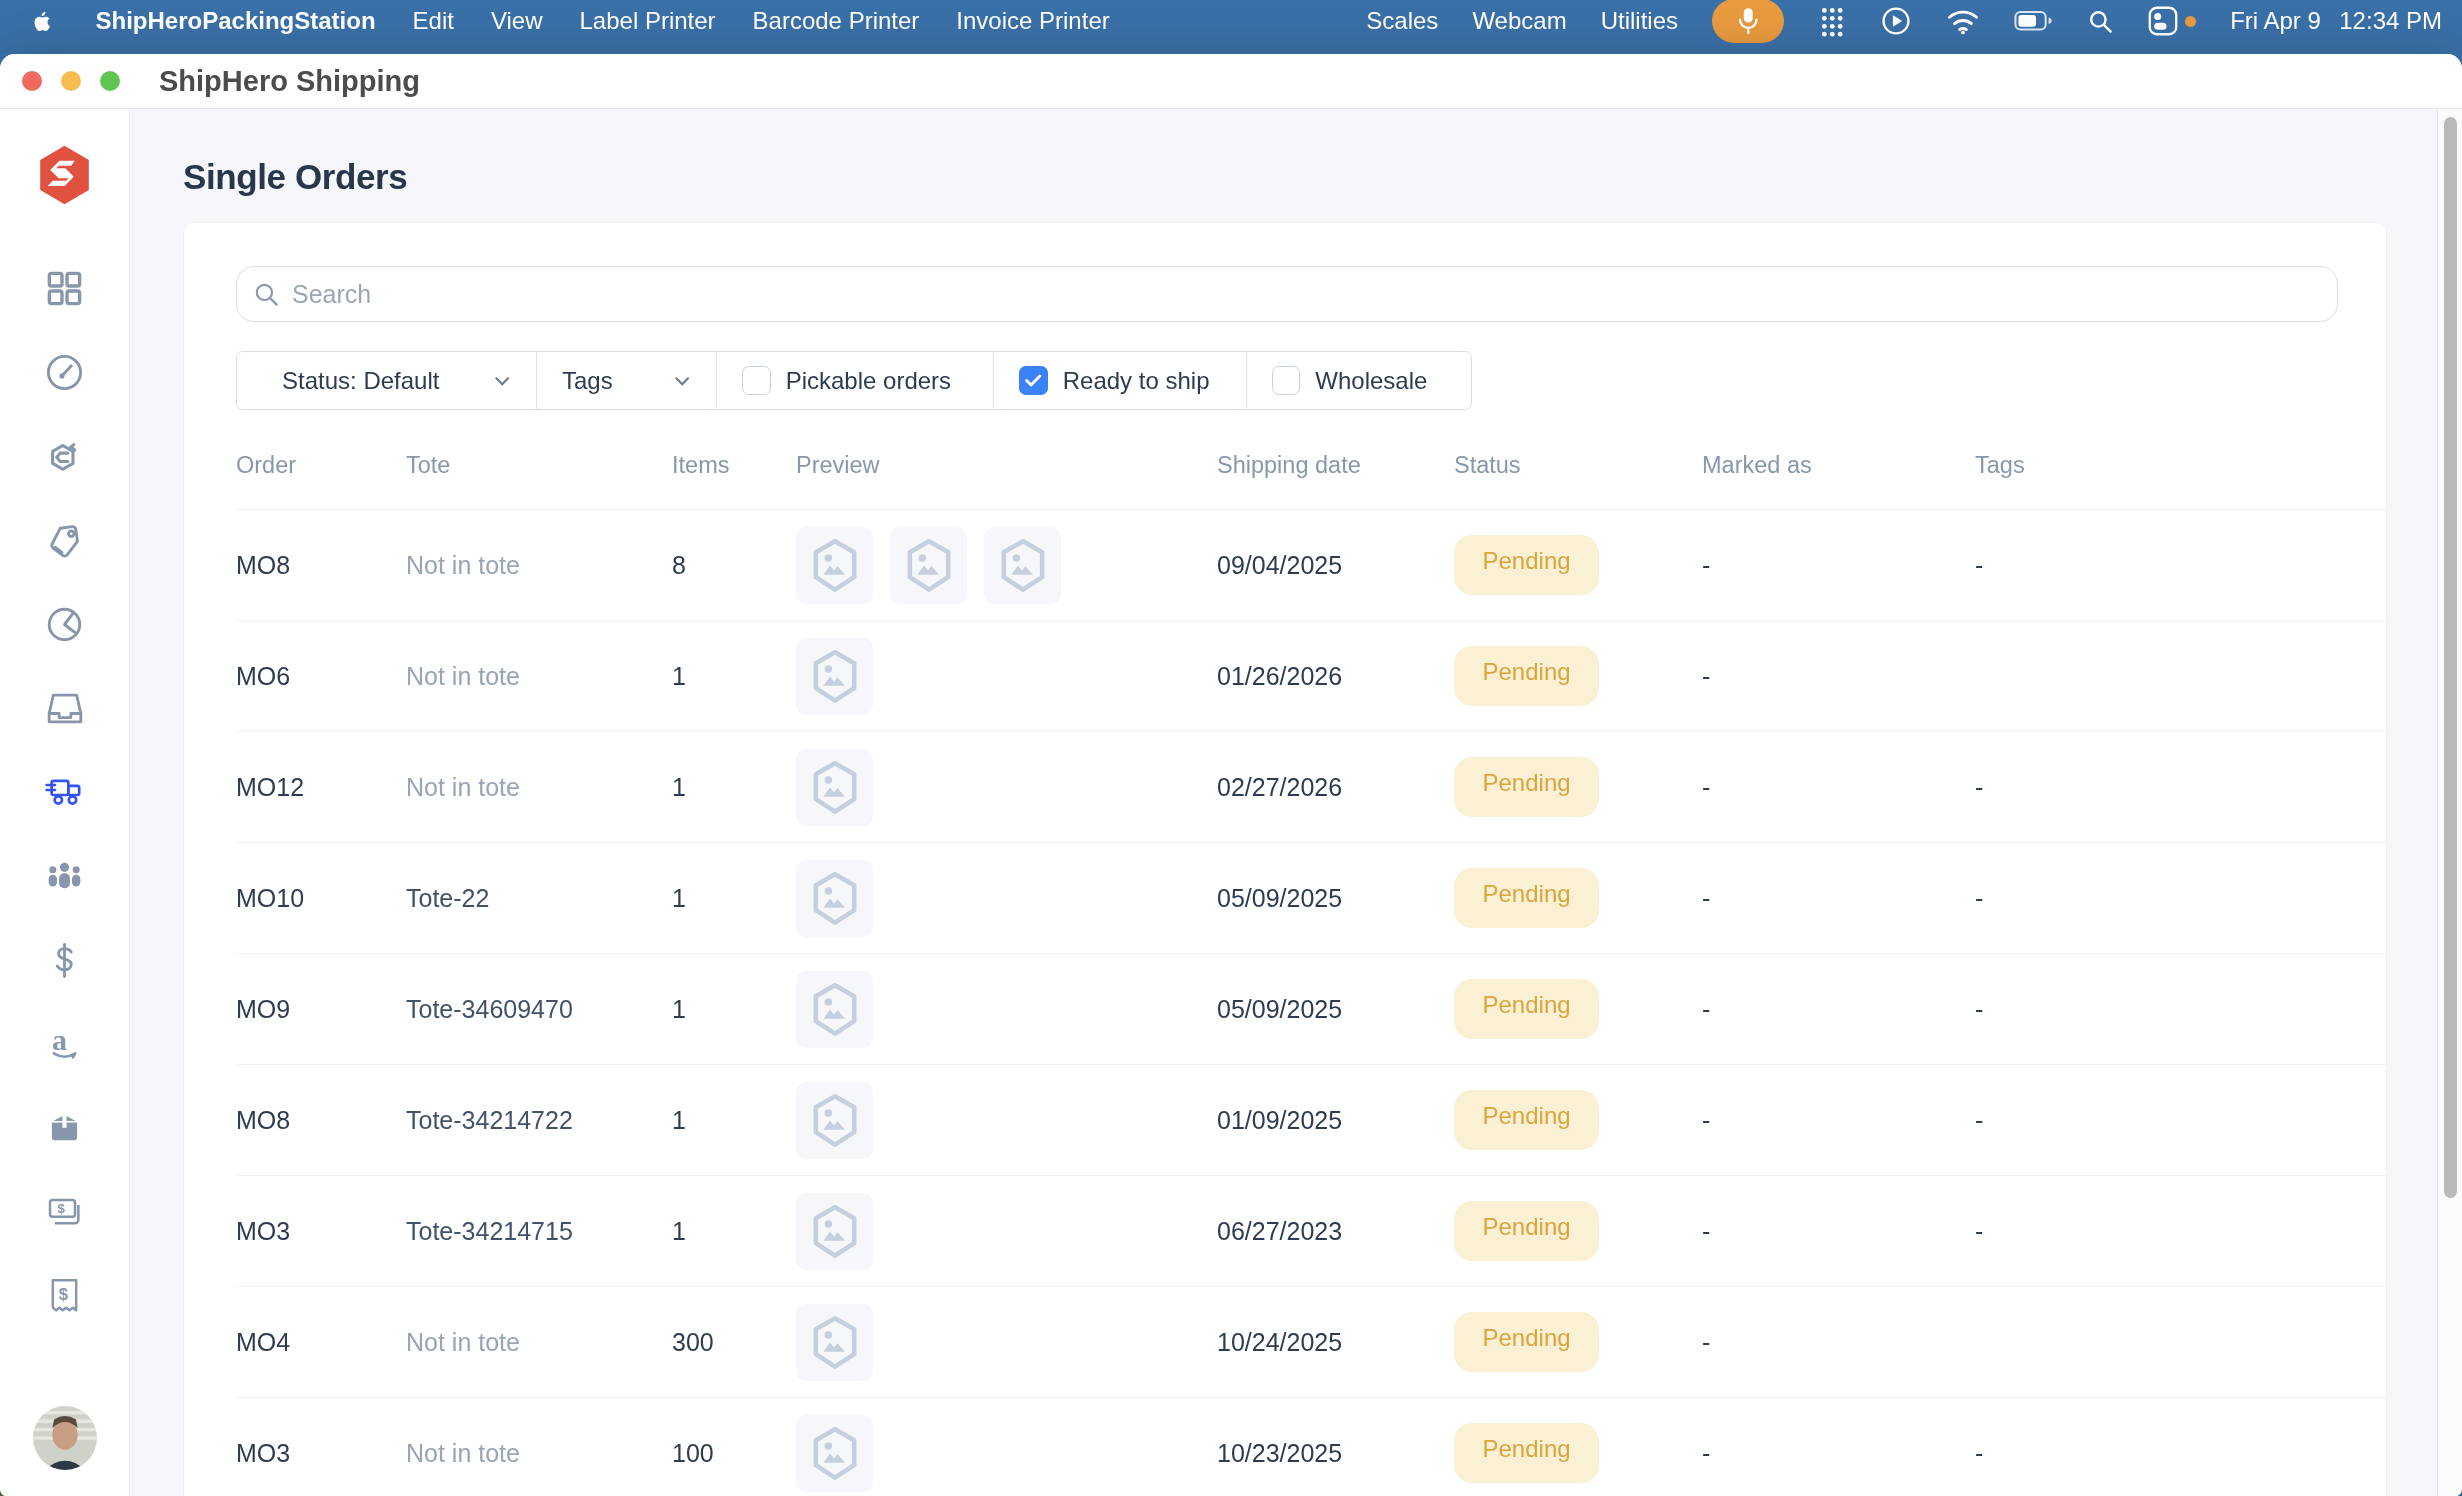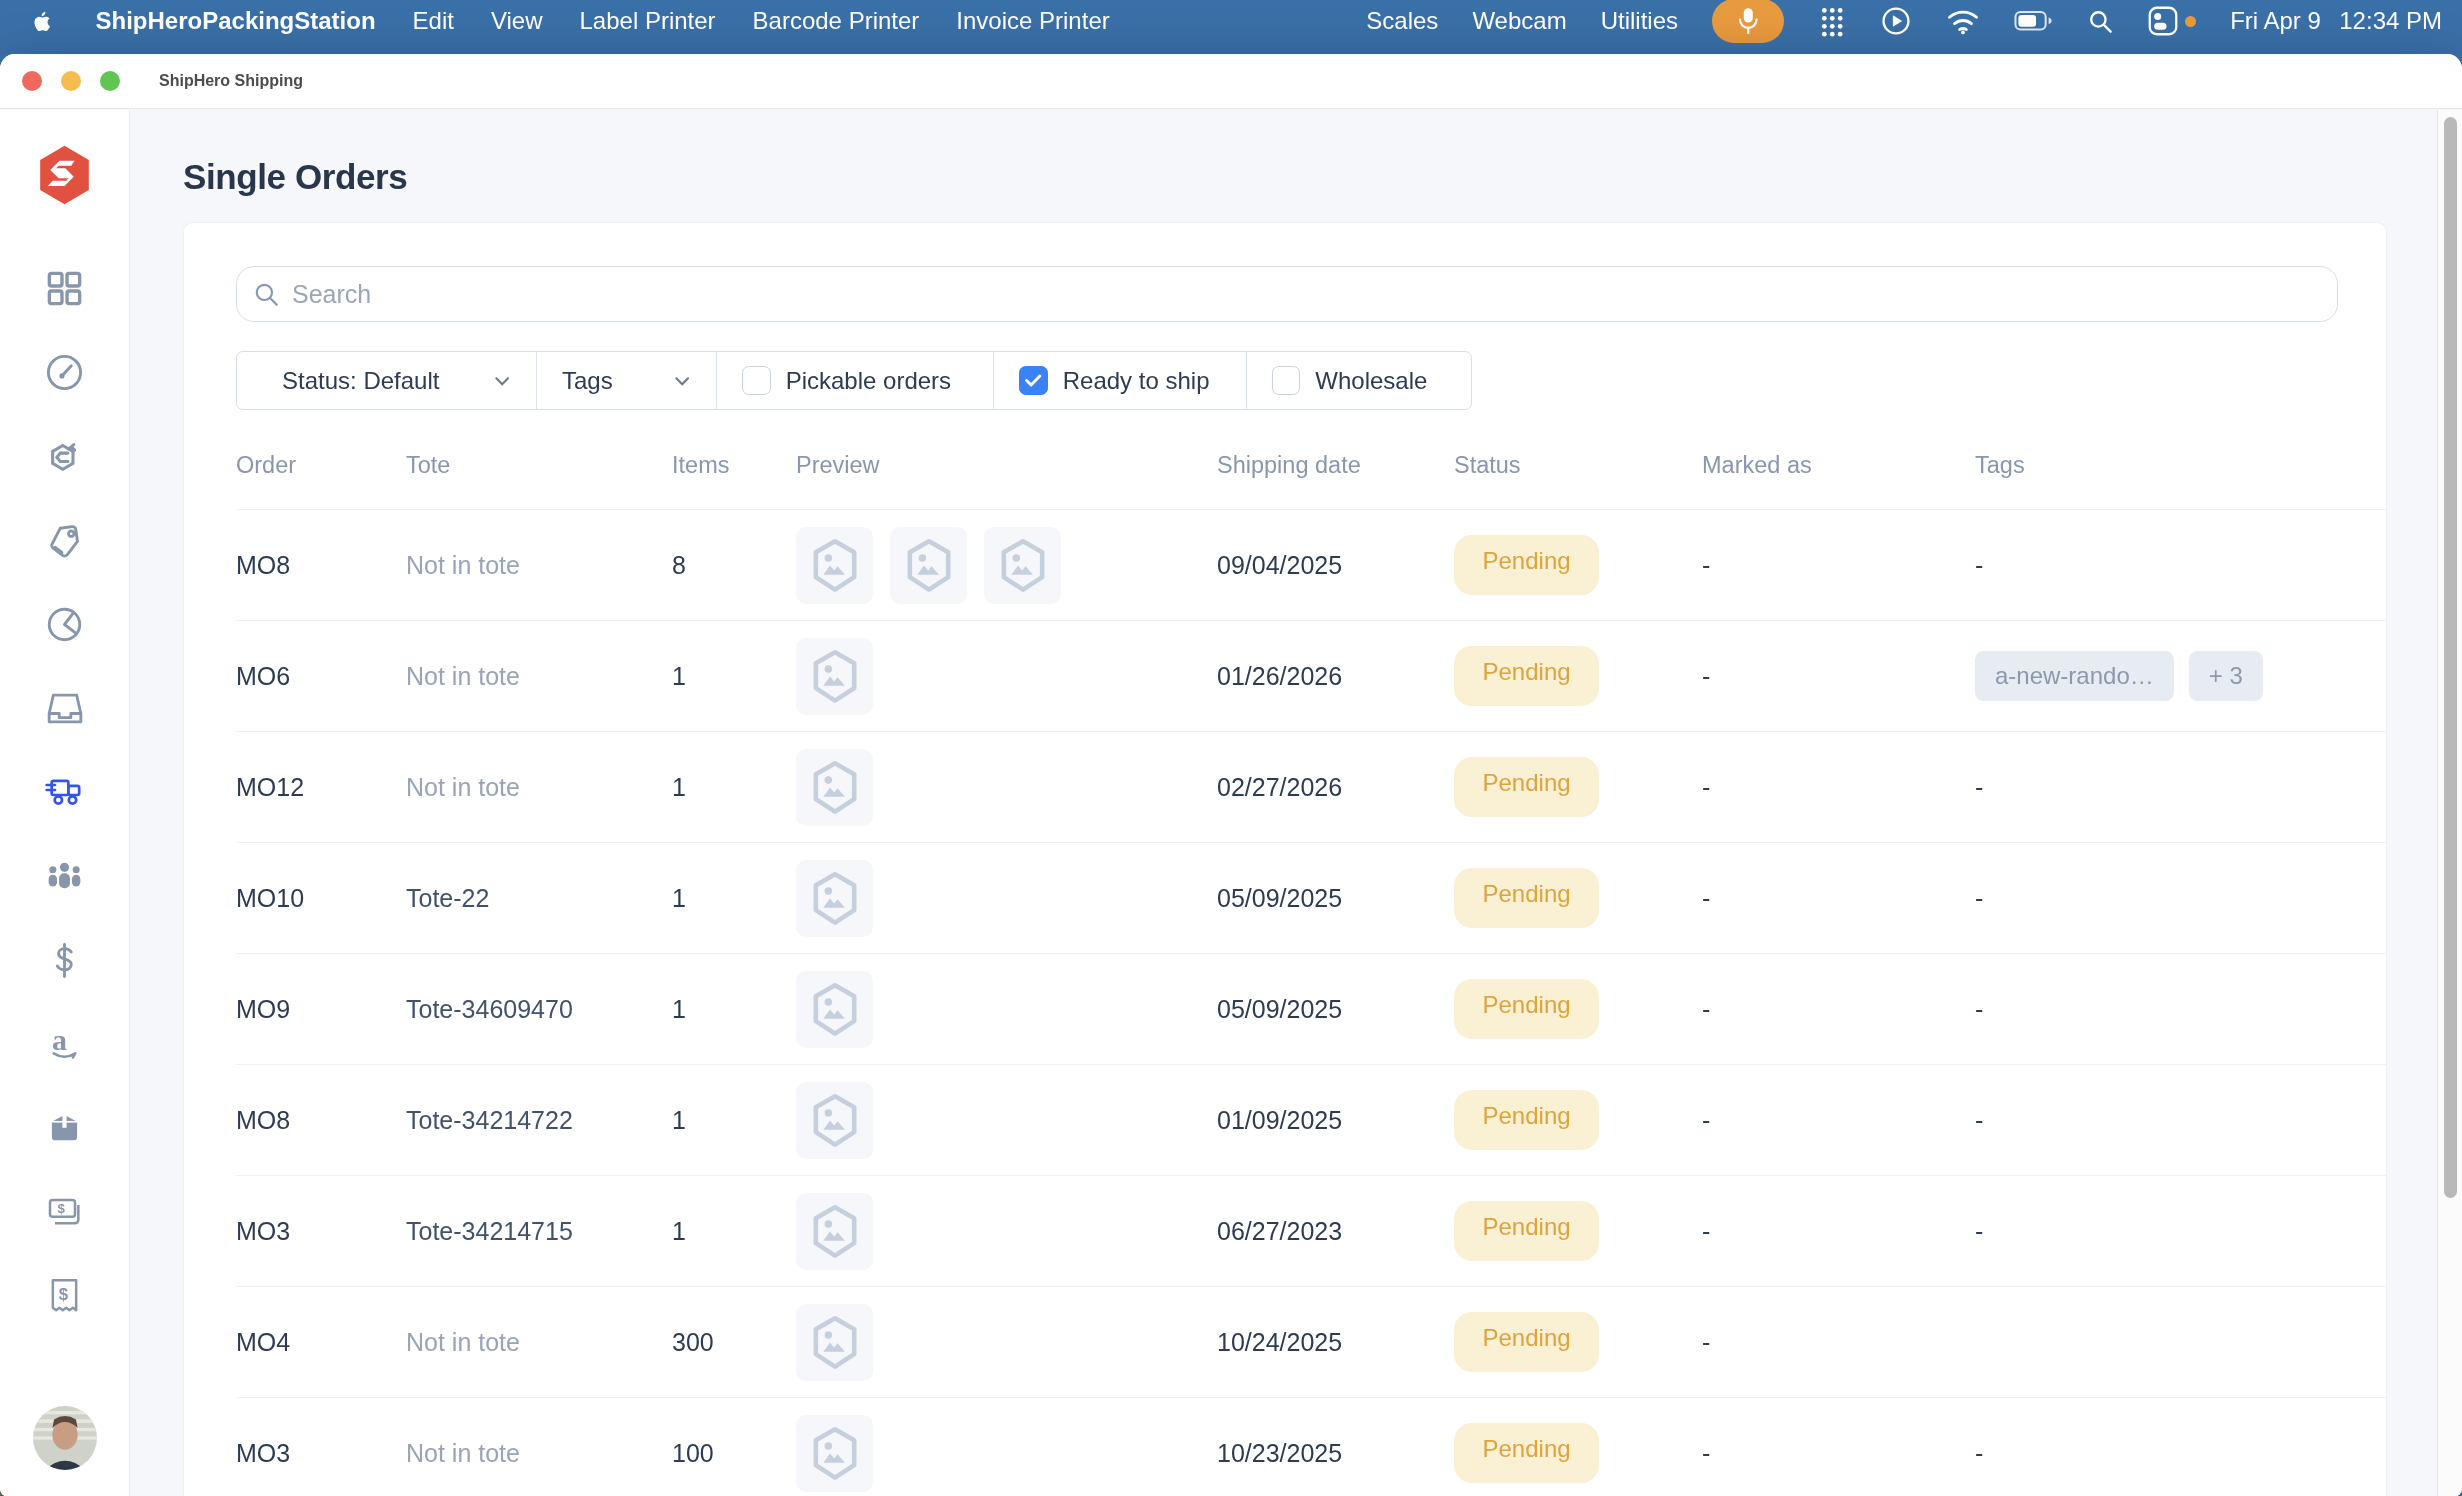--- a/index.html
+++ b/index.html
@@ -20,21 +20,21 @@
   .userswitch-wrap { display:flex; align-items:center; gap:6.7px; }
   .orange-dot { width:11px; height:11px; border-radius:50%; background:#e89a3e; }
 
   
   .window { position:absolute; top:54px; left:0; right:0; bottom:0; background:#f6f7fa;
             border-radius:15px 15px 8.4px 8.4px; overflow:hidden; box-shadow:0 20px 59px rgba(0,0,0,.4); }
   .titlebar { height:55px; background:#ffffff; border-bottom:0.8px solid #e4e6ea; display:flex; align-items:center; padding:0 22px; }
   .lights { display:flex; gap:19px; }
   .light { width:20px; height:20px; border-radius:50%; }
   .light.red{ background:#ee6a5f; } .light.yellow{ background:#f5bd4f; } .light.green{ background:#61c554; }
-  .win-title { margin-left:39px; font-size:16px; font-weight:700; color:#4c4c4c; }
+  .win-title { margin-left:39px; font-size:29px; font-weight:700; color:#4c4c4c; }
 
   .window-body { position:absolute; top:56px; left:0; right:0; bottom:0; display:flex; }
 
   
   .sidebar { width:130px; background:#fff; border-right:0.8px solid #e8eaee; display:flex; flex-direction:column; align-items:center; padding-top:35px; flex:none; }
   .side-item { width:59px; height:59px; margin-bottom:25px; display:flex; align-items:center; justify-content:center; cursor:pointer; }
   .side-item.logo { margin-bottom:55px; }
   .sidebar .spacer { flex:1; }
   .avatar { width:64px; height:64px; border-radius:50%; overflow:hidden; margin-bottom:27px; cursor:pointer; }
 
@@ -409,24 +409,20 @@
                     <path d="M31 4 L54 17 v26 L31 62 L8 43 V17 Z"></path>
                     <path d="M31 4 L54 17 v30 L31 62 L8 47 V17 Z" stroke="#c6cfdd" stroke-width="5.5" stroke-linejoin="round"></path>
                     <circle cx="23" cy="24" r="4.5" fill="#c6cfdd"></circle>
                     <path d="M17 44 l8 -11 5 6 4 -5 9 10 Z" fill="#c6cfdd"></path>
                   </svg>
                 </span>
               </span>
     <span class="cell-date">01/26/2026</span>
     <span class="cell-status"><span class="badge-pending">Pending</span></span>
     <span class="cell-marked">-</span>
-    <span class="cell-tags chips">
-                <span class="chip">a-new-rando…</span>
-                <span class="chip">+ 3</span>
-              </span>
   </div>
             <div class="trow">
     <span class="cell-order">MO12</span>
     <span class="cell-tote muted">Not in tote</span>
     <span class="cell-items">1</span>
     <span class="previews">
                 <span class="pv-tile">
                   <svg width="52" height="55" viewBox="0 0 62 66" fill="none">
                     <path d="M31 4 L54 17 v26 L31 62 L8 43 V17 Z"></path>
                     <path d="M31 4 L54 17 v30 L31 62 L8 47 V17 Z" stroke="#c6cfdd" stroke-width="5.5" stroke-linejoin="round"></path>

